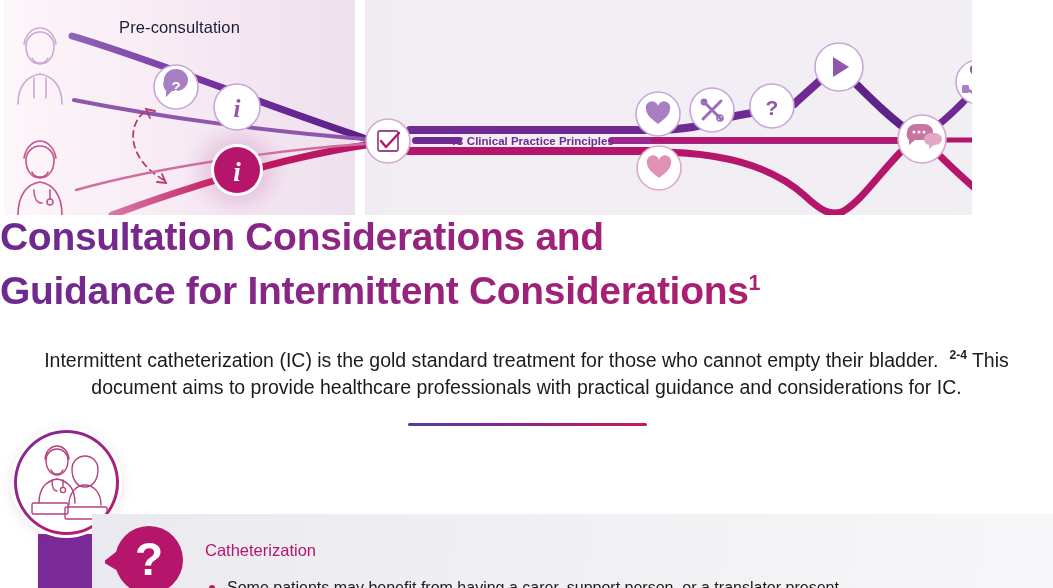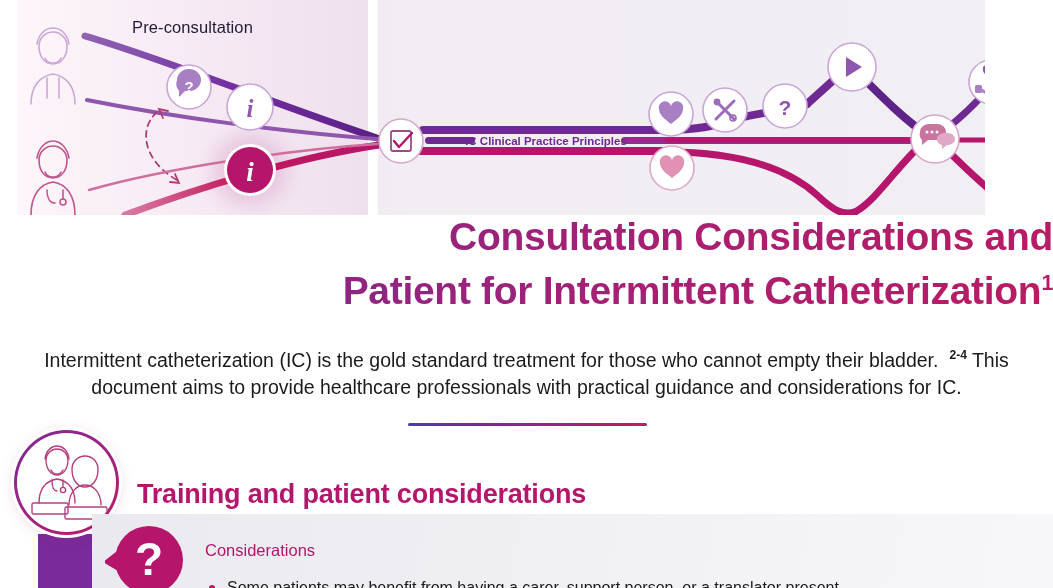--- a/index.html
+++ b/index.html
@@ -4,37 +4,37 @@
 <style>
   html,body{margin:0;padding:0;}
   body{
     width:1053px;height:588px;overflow:hidden;background:#ffffff;
     font-family:"Liberation Sans",sans-serif;
     -webkit-font-smoothing:antialiased;
   }
   .page{position:relative;width:1053px;height:588px;overflow:hidden;background:#fff;}
 
   
-  .banner{position:absolute;left:17px;top:0;width:968px;height:215px;overflow:hidden;}
+  .banner{position:absolute;left:4px;top:0;width:968px;height:215px;overflow:hidden;}
   .banner-bg{position:absolute;inset:0;background:
      linear-gradient(90deg,#fdf7fb 0%,#f7ecf4 14%,#efe2ee 28%,#f2edf3 40%,#f1eff4 100%);}
   .phase-panels{position:absolute;left:0;top:0;width:1053px;height:215px;display:flex;}
   .phase{position:relative;height:215px;}
   .phase.p1{width:351px;background:linear-gradient(90deg,#fdf6fa 0%,#f6e9f3 55%,#efe0ed 100%);}
   .phase.gap{width:5px;background:#ffffff;}
   .phase.p2{width:352px;background:linear-gradient(90deg,#f2eff4 0%,#edeaf1 60%,#f0edf3 100%);}
   .phase.p3{width:340px;background:linear-gradient(90deg,#f0edf3 0%,#f6f3f8 60%,#faf8fb 100%);}
   .phase-label{
     position:absolute;top:18px;left:0;right:0;text-align:center;
     font-size:16.5px;color:#1d1d33;letter-spacing:.1px;font-weight:400;
   }
   .banner-svg{position:absolute;left:0;top:0;}
 
   
-  .title-wrap{position:absolute;left:0;top:213px;width:1053px;text-align:right;}
+  .title-wrap{position:absolute;left:0;top:213px;width:1053px;text-align:left;}
   .title{
     margin:0;font-size:39px;line-height:47px;font-weight:700;letter-spacing:-.3px;
     background:linear-gradient(90deg,#6b2a8f 0%,#8e2583 32%,#a81f72 62%,#b81b63 100%);
     -webkit-background-clip:text;background-clip:text;color:transparent;
     -webkit-text-fill-color:transparent;
   }
   .title .sup{font-size:.55em;vertical-align:super;}
 
   
   .intro{
@@ -228,21 +228,21 @@
         <path d="M974 79c-5-4-8-6-8-9a4 4 0 0 1 8-2 4 4 0 0 1 8 2c0 3-3 5-8 9z" fill="#8e57ad"></path>
         <path d="M962 88c4 4 9 6 14 5l7-2" stroke="#a97fc4" stroke-width="3" fill="none" stroke-linecap="round"></path>
         <rect x="958" y="85" width="7" height="8" rx="1.5" fill="#a97fc4"></rect>
       </g>
     </svg>
   </div>
 
   <div class="title-wrap">
     <h1 class="title">
       <span>Consultation Considerations and</span><br>
-      <span>Patient for Intermittent Catheterization</span><span class="sup">1</span>
+      <span>Guidance for Intermittent Considerations</span><span class="sup">1</span>
     </h1>
   </div>
 
   <p class="intro"><span>Intermittent catheterization (IC) is the gold standard treatment for those who cannot empty their bladder.</span><span class="sup">2-4</span><span> This document aims to provide healthcare professionals with practical guidance and considerations for IC.</span></p>
 
   <div class="divider"></div>
 
   <div class="purple-bar"></div>
 
   <div class="round-icon">
@@ -258,33 +258,32 @@
           <circle cx="46" cy="57" r="2.6"></circle>
           <path d="M55 36a13 13 0 0 1 26 0c0 12-6 18-13 18s-13-6-13-18z"></path>
           <path d="M52 72c0-13 8-20 16-20s16 7 16 20"></path>
           <rect x="15" y="70" width="36" height="11" rx="1.5"></rect>
           <rect x="48" y="74" width="42" height="12" rx="1.5"></rect>
         </g>
       </svg>
     </div>
   </div>
 
-  <h2 class="section-title">Training and patient considerations</h2>
 
   <div class="content-card"></div>
 
   <div class="qbubble">
     <svg width="88" height="72" viewBox="0 0 88 72">
       <path d="M78 40a34 34 0 1 1-68 0 34 34 0 0 1 68 0z" fill="#b5156b"></path>
       <path d="M16 28 L-2 42 L18 54 Z" fill="#b5156b"></path>
       <text x="44" y="55" text-anchor="middle" font-family="Liberation Sans, sans-serif" font-size="46" font-weight="700" fill="#ffffff">?</text>
     </svg>
   </div>
 
-  <div class="considerations-title">Considerations</div>
+  <div class="considerations-title">Catheterization</div>
 
   <ul class="bullet-list">
     <li>
       <span class="dot"></span>
       <span>Some patients may benefit from having a carer, support person, or a translator present</span>
     </li>
   </ul>
 
 </div>
 

